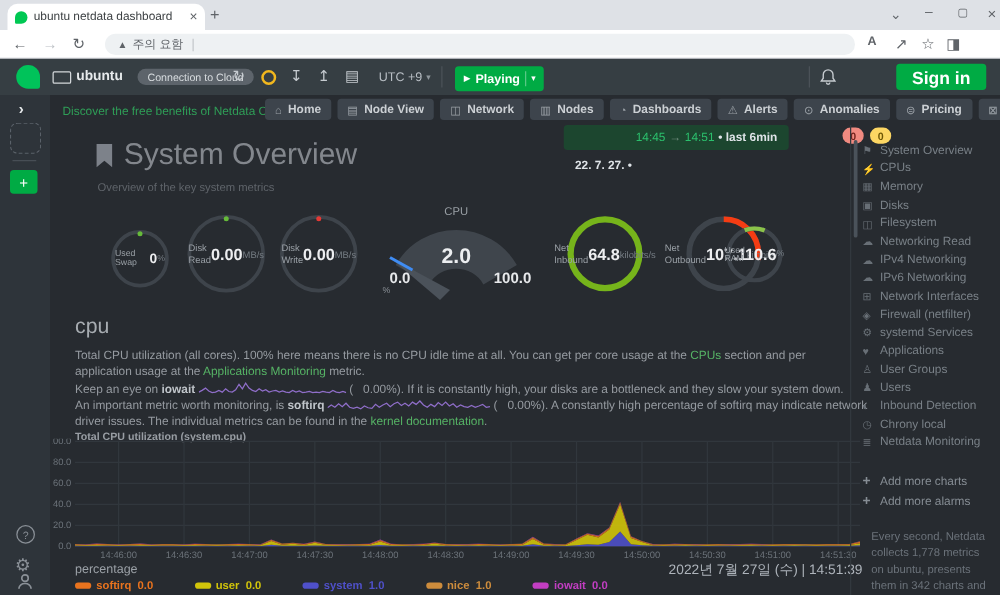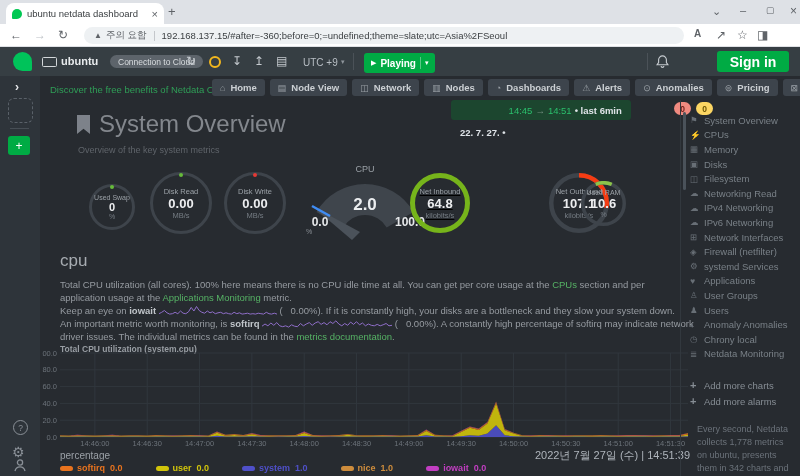--- a/index.html
+++ b/index.html
@@ -41,21 +41,21 @@
   .dashedbox{position:absolute;left:8px;top:22px;width:23px;height:23px;border:1px dashed #5a6169;border-radius:6px;}
   .railsep{position:absolute;left:10px;top:52px;width:19px;height:1px;background:#474e55;}
   .plusbtn{position:absolute;left:8px;top:60px;width:22px;height:19px;font-size:12px;}
   .helpcircle{position:absolute;left:13px;top:344px;width:13px;height:13px;border:1.3px solid #8a9097;border-radius:50%;
     color:#8a9097;font-size:8.5px;display:flex;align-items:center;justify-content:center;}
   
   .pagetitle{position:absolute;left:99px;top:110px;font-size:24px;color:#83878d;}
   .bookmark{position:absolute;left:77px;top:115px;width:13px;height:19px;background:#7d828a;
     clip-path:polygon(0 0,100% 0,100% 100%,50% 72%,0 100%);}
   .subtitle{position:absolute;left:78px;top:145px;font-size:9px;color:#5f646a;}
-  .gauge{position:absolute;border-radius:50%;display:flex;flex-direction:column;align-items:center;justify-content:center;box-sizing:border-box;}
+  .gauge{position:absolute;border-radius:50%;display:flex;flex-direction:row;align-items:center;justify-content:center;box-sizing:border-box;}
   .gauge .gl{font-size:7.5px;color:#9aa0a6;}
   .gauge .gv{font-size:13px;font-weight:bold;color:#edeef0;}
   .gauge .gu{font-size:7.5px;color:#767d84;}
   .dot{position:absolute;left:50%;top:-2px;margin-left:-2px;width:4px;height:4px;border-radius:50%;}
   .sect{position:absolute;left:60px;top:251px;font-size:17px;color:#a7acb1;}
   .para{position:absolute;font-size:9.5px;line-height:12.5px;color:#969ba1;}
   .glink{color:#56b365;}
   .kw{font-weight:bold;color:#c0c5ca;}
   .spark{vertical-align:-2px;}
   .ctitle{position:absolute;left:60px;top:344px;font-size:8.5px;font-weight:bold;color:#989da3;}
@@ -96,21 +96,20 @@
     <span class="ticon" style="left:790px;top:4px;font-size:12px;">×</span>
   </div>
   <div class="toolbar">
     <span class="navbtn" style="left:10px;">←</span>
     <span class="navbtn" style="left:34px;color:#bdc1c6;">→</span>
     <span class="navbtn" style="left:58px;">↻</span>
     <div class="addr">
       <span style="font-size:8px;">▲</span>
       <span style="margin-left:4px;">주의 요함</span>
       <span class="vsep"></span>
-      <span class="url">192.168.137.15/#after=-360;before=0;=undefined;theme=slate;utc=Asia%2FSeoul</span>
     </div>
     <span class="navbtn" style="left:694px;font-size:10px;font-weight:bold;">A</span>
     <span class="navbtn" style="left:716px;">↗</span>
     <span class="navbtn" style="left:737px;">☆</span>
     <span class="navbtn" style="left:757px;">◨</span>
     <span class="abs" style="left:777px;top:28px;width:15px;height:15px;border-radius:50%;background:#dadde1;">
       <svg width="15" height="15" viewBox="0 0 15 15">
           <circle cx="7.5" cy="5.5" r="2.4" fill="#6a737d"></circle>
           <path d="M2.5 13.5c.7-3 3-4 5-4s4.3 1 5 4z" fill="#6a737d"></path>
         </svg>
@@ -247,21 +246,21 @@
   <svg class="abs" style="left:300px;top:176px;" width="130" height="70" viewBox="0 0 130 70">
     <path d="M16.5 36 A56 56 0 0 1 113.5 36 L86.7 51.5 A25 25 0 0 0 43.3 51.5 Z" fill="#3f454c"></path>
     <polygon points="12,30 60,56 52,64" fill="#4b525a"></polygon>
     <line x1="12" y1="30" x2="30" y2="40" stroke="#3f8cf3" stroke-width="2.5"></line>
     <text x="65" y="34" text-anchor="middle" font-size="17" font-weight="bold" fill="#eceef0" id="cpu-gauge-value">2.0</text>
     <text x="20" y="50" text-anchor="middle" font-size="12" font-weight="bold" fill="#e6e8ea" id="cpu-gauge-min">0.0</text>
     <text x="110" y="50" text-anchor="middle" font-size="12" font-weight="bold" fill="#e6e8ea" id="cpu-gauge-max">100.0</text>
     <text x="6" y="58" font-size="7" fill="#8a9096" id="cpu-gauge-unit">%</text>
   </svg>
 
-  <div class="gauge" style="left: 410px; top: 173px; width: 60px; height: 60px; border: 5px solid rgb(118, 180, 27); text-decoration: underline;">
+  <div class="gauge" style="left: 454px; top: 173px; width: 60px; height: 60px; border: 5px solid rgb(118, 180, 27);">
     <span class="gl">Net Inbound</span>
     <span class="gv">64.8</span>
     <span class="gu">kilobits/s</span>
   </div>
   <div class="abs" style="left:505px;top:173px;width:60px;height:60px;margin-left:44px;">
     <svg width="60" height="60" viewBox="0 0 60 60">
       <circle cx="30" cy="30" r="27.75" fill="none" stroke="#3e444b" stroke-width="4.5"></circle>
       <circle cx="30" cy="30" r="27.75" fill="none" stroke-width="4.5" stroke-dasharray="48.4 174.4" transform="rotate(-90 30 30)" style="stroke: rgb(245, 60, 19);"></circle>
     </svg>
     <div class="gauge" style="left:0;top:0;width:60px;height:60px;">
@@ -282,21 +281,21 @@
     </div>
   </div>
 
   <div class="sect">cpu</div>
   <div class="para" style="left:60px;top:279px;width:622px;"><span>Total CPU utilization (all cores). 100% here means there is no CPU idle time at all. You can get per core usage at the </span><span class="glink">CPUs</span><span> section and per application usage at the </span><span class="glink">Applications Monitoring</span><span> metric.</span></div>
   <div class="para" style="left:60px;top:305px;width:632px;white-space:nowrap;"><span>Keep an eye on </span><span class="kw">iowait</span> <svg id="spark-iowait" class="spark" width="118" height="11">
         <polyline points="0.0,8.7 2.7,7.3 5.4,5.5 8.0,7.8 10.7,9.1 13.4,8.7 16.1,7.3 18.8,8.7 21.5,6.0 24.1,8.2 26.8,8.7 29.5,6.8 32.2,2.4 34.9,6.0 37.5,1.5 40.2,5.5 42.9,7.3 45.6,8.2 48.3,6.0 51.0,7.8 53.6,6.8 56.3,8.7 59.0,7.8 61.7,7.3 64.4,8.7 67.0,7.8 69.7,8.7 72.4,9.1 75.1,7.3 77.8,8.7 80.5,7.8 83.1,9.1 85.8,8.7 88.5,8.2 91.2,9.1 93.9,8.7 96.5,9.1 99.2,8.2 101.9,8.7 104.6,9.1 107.3,7.3 110.0,8.7 112.6,9.1 115.3,8.2 118.0,9.1" fill="none" stroke="#8f6ec9" stroke-width="1"></polyline>
       </svg><span> (&nbsp;&nbsp;&nbsp;0.00%). If it is constantly high, your disks are a bottleneck and they slow your system down.</span></div>
   <div class="para" style="left:60px;top:318px;width:645px;"><span>An important metric worth monitoring, is </span><span class="kw">softirq</span> <svg id="spark-softirq" class="spark" width="130" height="11">
         <polyline points="0.0,8.2 3.0,6.0 5.9,7.8 8.9,5.0 11.8,7.3 14.8,4.6 17.7,7.8 20.7,8.7 23.6,7.8 26.6,9.1 29.5,6.8 32.5,8.2 35.5,8.7 38.4,5.5 41.4,7.8 44.3,6.0 47.3,4.6 50.2,7.3 53.2,5.0 56.1,3.7 59.1,6.4 62.0,4.6 65.0,6.8 68.0,3.7 70.9,5.5 73.9,2.8 76.8,6.0 79.8,7.8 82.7,5.5 85.7,7.3 88.6,4.1 91.6,6.4 94.5,3.7 97.5,6.8 100.5,5.0 103.4,7.8 106.4,6.0 109.3,7.3 112.3,7.8 115.2,6.4 118.2,7.8 121.1,6.8 124.1,5.5 127.0,7.8 130.0,7.3" fill="none" stroke="#8f6ec9" stroke-width="1"></polyline>
-      </svg><span> (&nbsp;&nbsp;&nbsp;0.00%). A constantly high percentage of softirq may indicate network driver issues. The individual metrics can be found in the </span><span class="glink">metrics documentation</span><span>.</span></div>
+      </svg><span> (&nbsp;&nbsp;&nbsp;0.00%). A constantly high percentage of softirq may indicate network driver issues. The individual metrics can be found in the </span><span class="glink">kernel documentation</span><span>.</span></div>
 
   <div class="ctitle">Total CPU utilization (system.cpu)</div>
   <svg id="cpu-chart" class="abs" style="left:42px;top:351px;" width="648" height="96" viewBox="0 0 648 96">
       <line x1="18" x2="646" y1="86" y2="86" class="grid"></line>
       <text x="15" y="88.5" class="ylab">0.0</text>
       <line x1="18" x2="646" y1="69.2" y2="69.2" class="grid"></line>
       <text x="15" y="71.7" class="ylab">20.0</text>
       <line x1="18" x2="646" y1="52.4" y2="52.4" class="grid"></line>
       <text x="15" y="54.9" class="ylab">40.0</text>
       <line x1="18" x2="646" y1="35.6" y2="35.6" class="grid"></line>
@@ -439,21 +438,21 @@
         <span>User Groups</span>
       </div>
 
       <div class="mi">
         <span class="mic">♟</span>
         <span>Users</span>
       </div>
 
       <div class="mi">
         <span class="mic">◐</span>
-        <span>Anomaly Anomalies</span>
+        <span>Inbound Detection</span>
       </div>
 
       <div class="mi">
         <span class="mic">◷</span>
         <span>Chrony local</span>
       </div>
 
       <div class="mi">
         <span class="mic">≣</span>
         <span>Netdata Monitoring</span>

